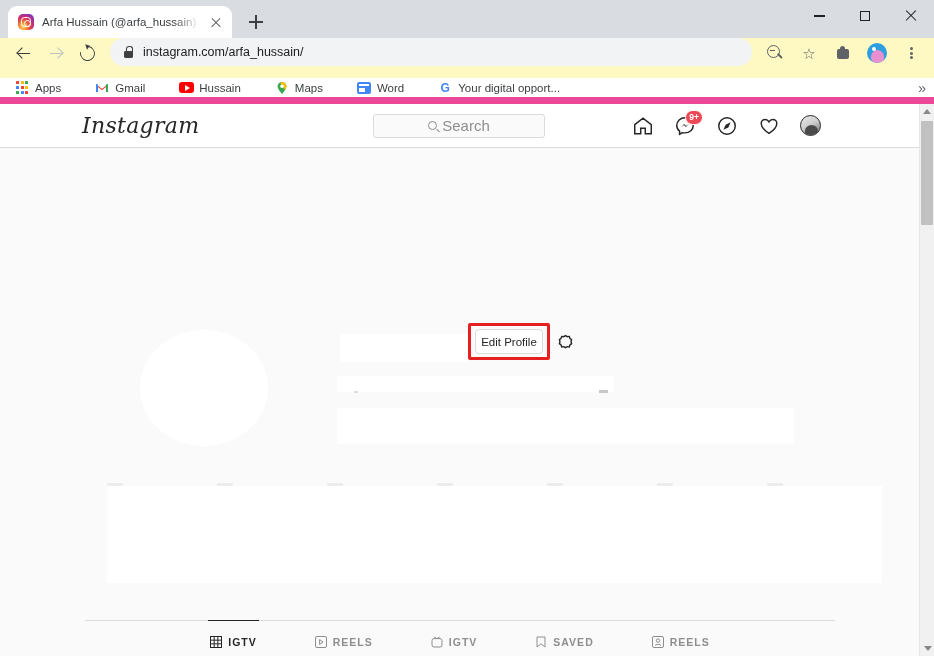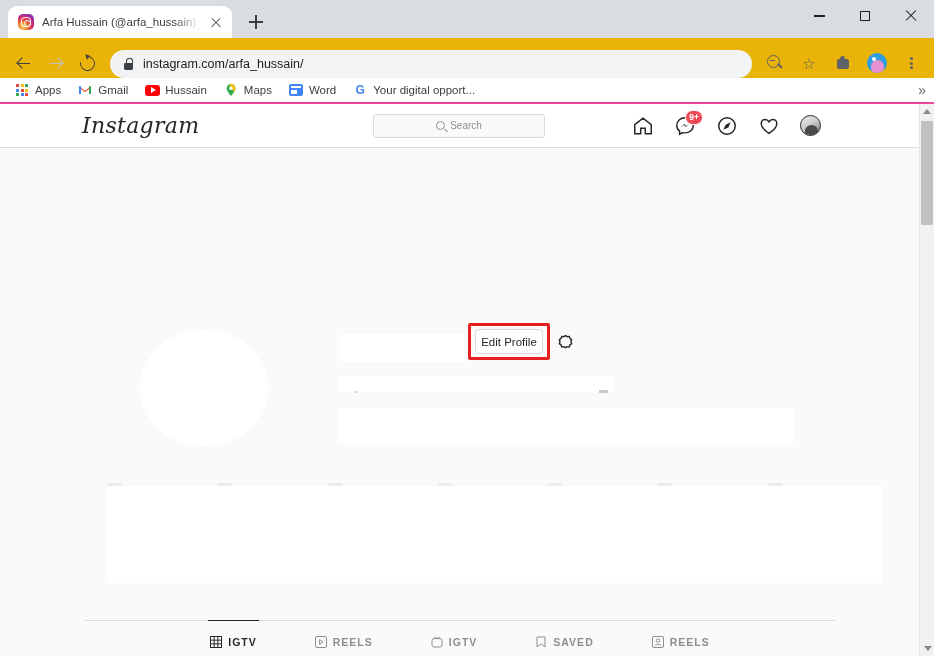--- a/index.html
+++ b/index.html
@@ -68,21 +68,21 @@
   .wc .mx { width:10px; height:10px; border:1.4px solid #202124; }
   .wc .cl { width:12px; height:12px; position:relative; }
   .wc .cl::before, .wc .cl::after{
     content:""; position:absolute; left:-1px; top:5.3px; width:14px; height:1.4px; background:#202124;
   }
   .wc .cl::before{ transform:rotate(45deg); }
   .wc .cl::after{ transform:rotate(-45deg); }
 
   
   .toolbar {
-    height:40px; background:#eab308; display:flex; align-items:flex-end;
+    height:40px; background:#fef9c3; display:flex; align-items:flex-start;
     padding: 0 8px; gap:2px;
   }
   .navbtn { width:30px; height:30px; display:flex; align-items:center; justify-content:center;
             border-radius:50%; cursor:pointer; flex:none; }
   .arrow-l, .arrow-r { width:15px; height:15px; position:relative; }
   .arrow-l::before{
     content:""; position:absolute; left:2px; top:7px; width:12px; height:1.5px; background:#3c4043;
   }
   .arrow-l::after{
     content:""; position:absolute; left:2px; top:3.6px; width:7px; height:7px;
@@ -156,21 +156,21 @@
   .kebab span{
     position:absolute; left:7px; width:3px; height:3px; border-radius:50%; background:#5f6368;
   }
   .kebab span:nth-child(1){ top:2px; }
   .kebab span:nth-child(2){ top:6.5px; }
   .kebab span:nth-child(3){ top:11px; }
 
   
   .bookmarks {
     height:26px; background:#ffffff; display:flex; align-items:center;
-    padding:0 8px; gap:3px; border-bottom:2px solid #ec4899; position:relative;
+    padding:0 8px; gap:20px; border-bottom:7px solid #ec4899; position:relative;
   }
   .bm { display:flex; align-items:center; gap:6px; padding:3px 7px; border-radius:4px;
         font-size:11.5px; color:#3c4043; white-space:nowrap; cursor:pointer; }
   .bm-ico { width:14px; height:14px; flex:none; position:relative; }
 
   .ico-apps{
     display:grid; grid-template-columns:repeat(3,3px); grid-template-rows:repeat(3,3px);
     gap:1.6px; align-content:center; justify-content:center;
   }
   .ico-apps i{ width:3px; height:3px; border-radius:0.5px; }
@@ -230,21 +230,21 @@
     background:#fafafa; border:1px solid #dbdbdb; border-radius:3px;
     display:flex; align-items:center; justify-content:center; gap:5px; cursor:text;
   }
   .ig-search .mag {
     width:9px; height:9px; border:1.1px solid #8e8e8e; border-radius:50%; position:relative;
   }
   .ig-search .mag::after{
     content:""; position:absolute; left:7px; top:7.6px; width:4px; height:1.1px;
     background:#8e8e8e; transform:rotate(45deg);
   }
-  .ig-search .ph { font-size:10px; color:#8e8e8e; }
+  .ig-search .ph { font-size:15px; color:#8e8e8e; }
 
   .ig-icons { position:absolute; right:98px; display:flex; align-items:center; gap:20px; }
   .ig-ic { width:22px; height:22px; position:relative; cursor:pointer; }
 
   .badge {
     position:absolute; right:-7px; top:-5px; min-width:15px; height:15px; padding:0 3px;
     background:#ed4956; color:#fff; border-radius:8px; font-size:8.5px; font-weight:bold;
     display:flex; align-items:center; justify-content:center; border:1.5px solid #fff;
   }
   .ig-avatar {

